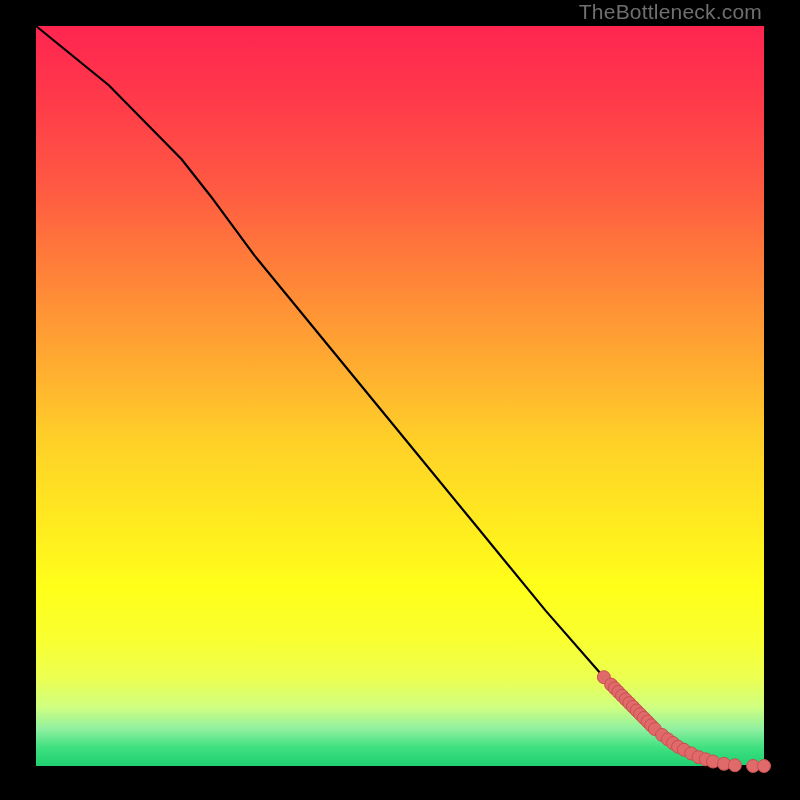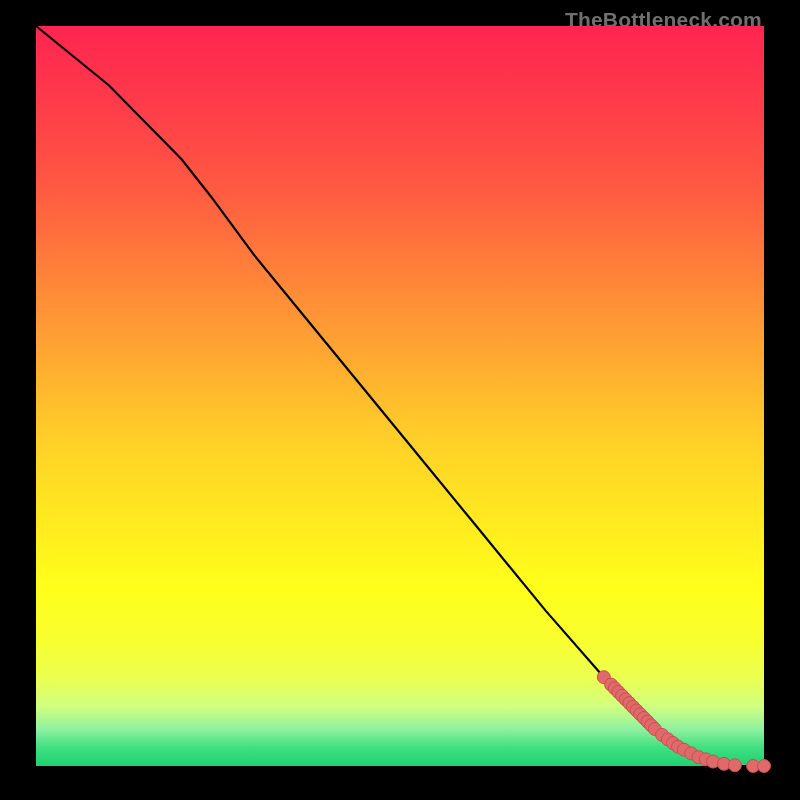--- a/index.html
+++ b/index.html
@@ -29,25 +29,25 @@
       #f8ff30 83%,
       #ecff50 88%,
       #d0ff80 92%,
       #90f0a0 95%,
       #3fe080 97.5%,
       #1fd070 100%
     );
   }
   .watermark {
     position: absolute;
-    top: 8px;
+    top: 0;
     right: 38px;
     font-family: Arial, Helvetica, sans-serif;
     font-size: 21px;
-    font-weight: 700;
+    font-weight: 400;
     color: #6f6f6f;
     letter-spacing: 0.2px;
   }
   svg.overlay {
     position: absolute;
     left: 36px;
     top: 26px;
     width: 728px;
     height: 740px;
     overflow: visible;

